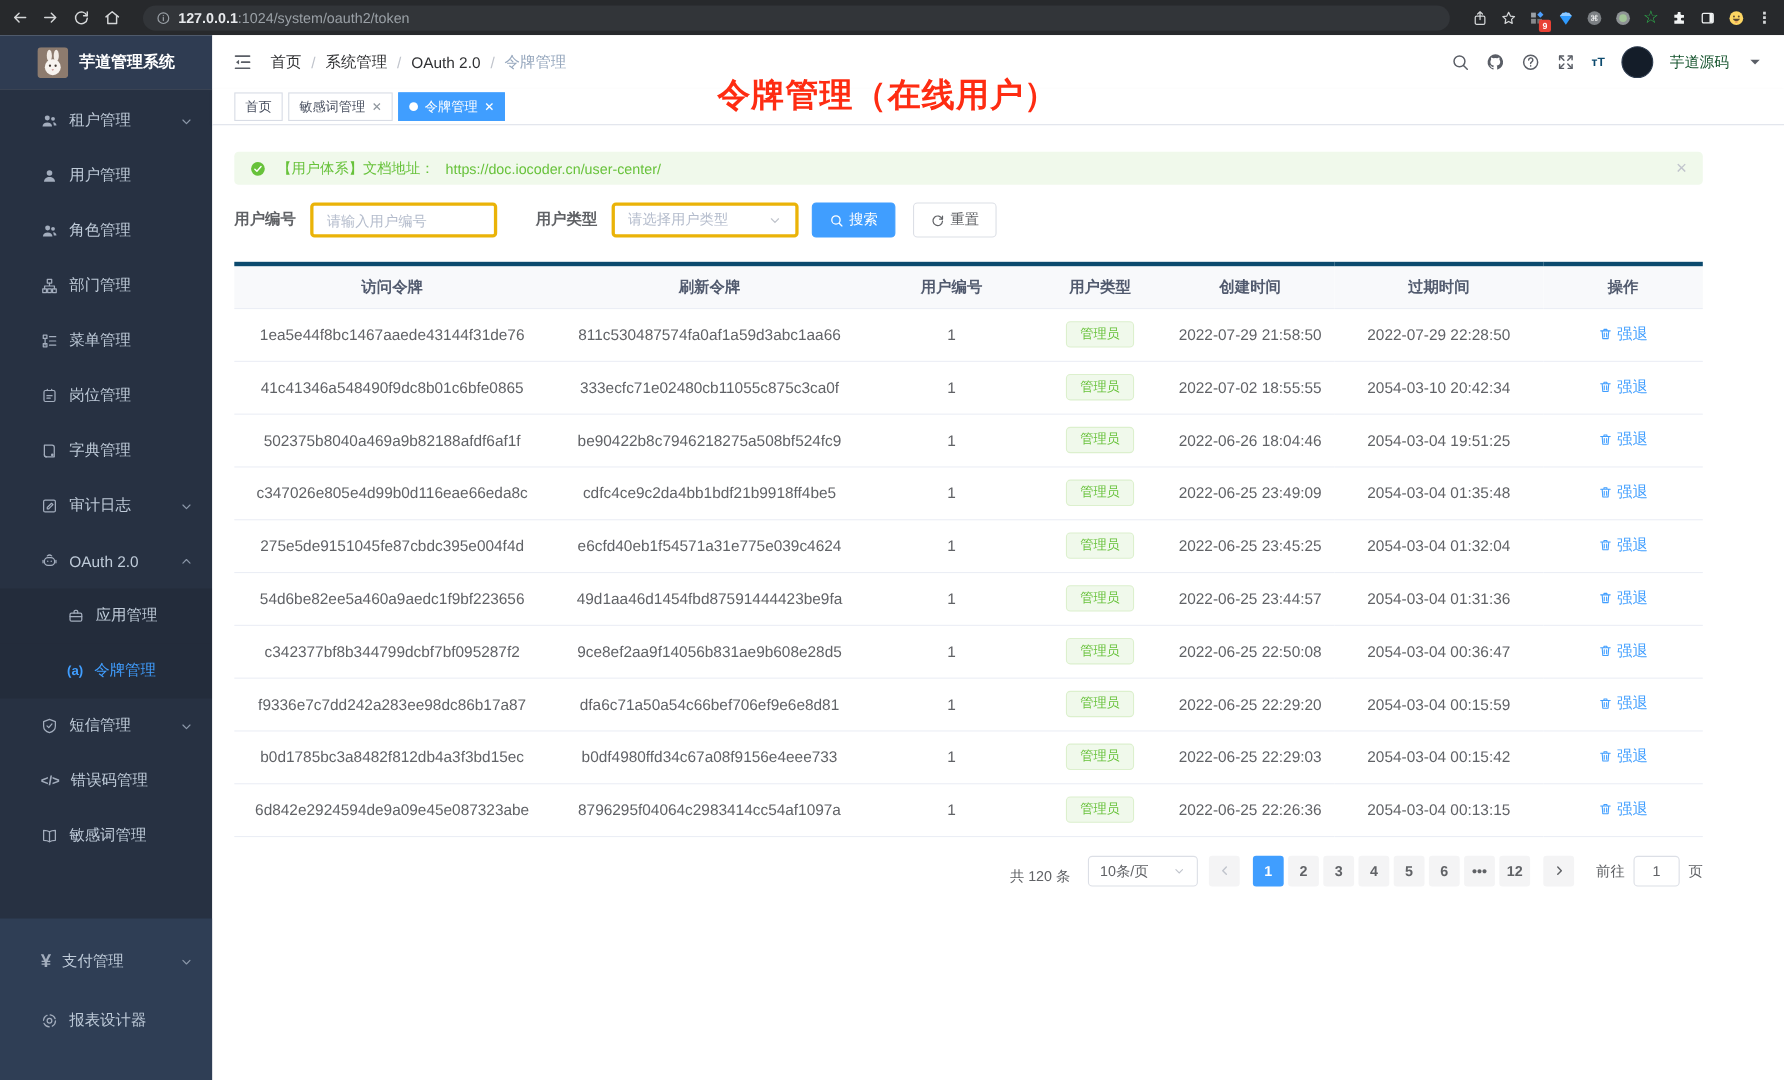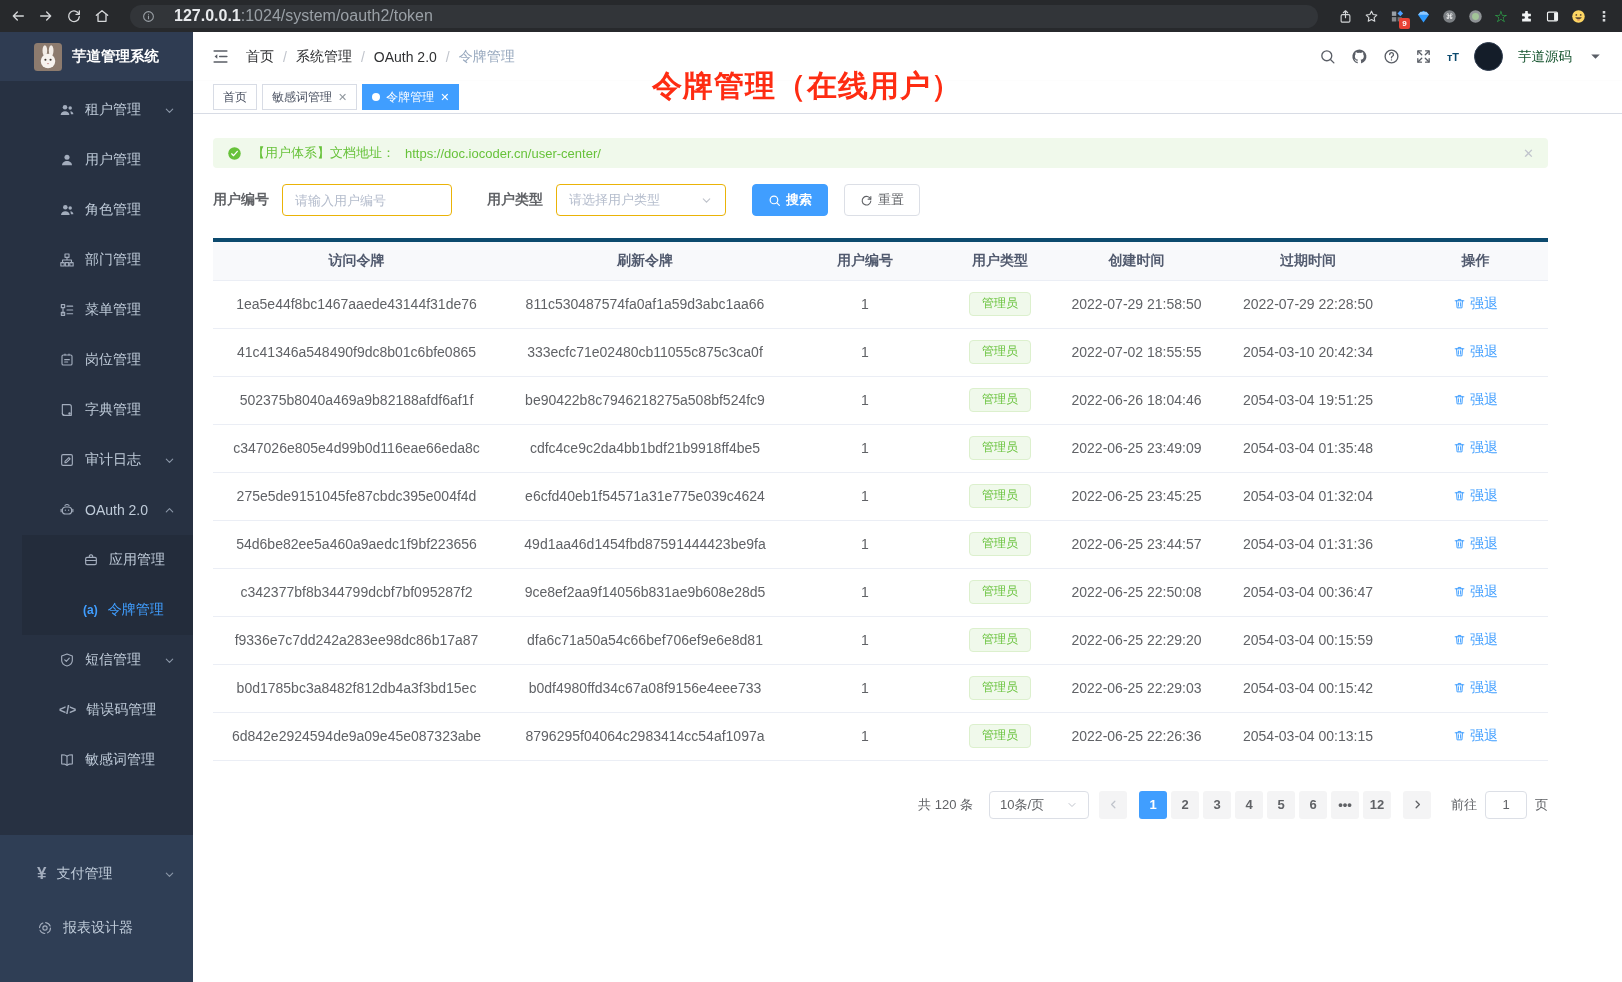--- a/index.html
+++ b/index.html
@@ -8,37 +8,37 @@
   .ico svg { width:1em; height:1em; display:block; }
   .ico { display:inline-flex; align-items:center; justify-content:center; }
 
   
   .chrome { position:absolute; left:0; top:0; width:1622px; height:32px; background:#27292c;
     display:flex; align-items:center; padding:0 10px; gap:12px; }
   .chrome .nav { color:#d4d6d8; font-size:16px; }
   .chrome .pill { flex:1; height:23px; background:#323539; border-radius:12px; display:flex;
     align-items:center; gap:7px; padding:0 12px; margin:0 8px; }
   .pill .ico { color:#9aa0a6; font-size:13px; }
-  .url { font-size:16px; color:#9aa0a6;margin-left:12px; }
+  .url { font-size:13px; color:#9aa0a6; }
   .url b { color:#e8eaed; font-weight:bold; }
   .cluster { display:flex; align-items:center; gap:11px; }
   .cluster .ico { font-size:15px; color:#d4d6d8; }
   .ext-wrap { position:relative; }
   .ext-badge { position:absolute; right:-5px; bottom:-5px; background:#e94235; color:#fff;
     font-size:8px; line-height:11px; padding:0 3px; border-radius:2px; font-weight:bold; }
   .star-green { color:#2fbf4f; font-size:16px; font-weight:bold; }
   .vdots { color:#d4d6d8; font-size:14px; letter-spacing:1px; font-weight:bold; }
 
   
   .app { position:absolute; left:0; top:32px; right:0; bottom:0; }
   .logo { position:absolute; left:0; top:0; width:193px; height:49px; background:#2f3c52;
     display:flex; align-items:center; gap:10px; padding-left:34px; }
   .logo .ico { font-size:28px; }
   .logo-title { color:#fff; font-size:14.5px; font-weight:bold;font-family:Liberation Mono, monospace; }
-  .sidebar { position:absolute; left:0; top:49px; width:193px; bottom:0; background:#273142;padding-left:22px; }
+  .sidebar { position:absolute; left:0; top:49px; width:193px; bottom:0; background:#273142; }
   .side-main { padding-top:4px; }
   .side-item { height:50px; display:flex; align-items:center; gap:10px; padding-left:37px;
     color:#bfcbd9; font-size:14px; cursor:pointer; position:relative; }
   .side-item .ico { font-size:16px; color:#a3adbd; }
   .side-item.child { padding-left:61px; background:rgba(0,0,0,.10); }
   .side-item.active, .side-item.active .ico { color:#409eff; }
   .side-item .chev { position:absolute; right:18px; font-size:11px; color:#8b97a8; }
   .chev svg { width:11px; height:11px; }
   .chev.up { transform:rotate(180deg); }
   .side-light { background:#2f3e55; position:absolute; left:0; right:0; bottom:0; top:754px; padding-top:12px; }
@@ -77,44 +77,44 @@
   .main { position:absolute; left:193px; top:82px; right:0; bottom:0; background:#fff;
     padding:24px 74px 0 20px; }
   .alert { width:1335px; height:30px; background:#f0f9eb; border-radius:4px; display:flex;
     align-items:center; gap:10px; padding:0 14px; }
   .alert .ico { font-size:15px; }
   .alert-text, .alert-link { font-size:13px; color:#67c23a; text-decoration:none; }
   .alert-close { margin-left:auto; color:#c0c4cc; font-size:13px; cursor:pointer; }
 
   .filters { margin-top:16px; display:flex; align-items:center; }
   .f-label { font-size:14px; font-weight:bold; color:#606266; margin-right:13px; }
-  .f-input, .f-select { width:170px; height:32px; border:1px solid #eab308; border-radius:4px;
+  .f-input, .f-select { width:170px; height:32px; border:3px solid #eab308; border-radius:4px;
     padding:0 12px; font-size:13px; color:#606266; background:#fff;
     font-family:"Liberation Sans",sans-serif; }
   .f-input::placeholder { color:#b4bccc; }
   .f-select { display:flex; align-items:center; justify-content:space-between; margin-right:12px; cursor:pointer; }
   .f-select .ph { color:#b4bccc; }
   .f-select .ico { color:#c0c4cc; font-size:13px; }
   .gap1 { width:35px; }
   .btn { height:32px; border-radius:4px; font-size:13px; display:inline-flex; align-items:center;
     gap:5px; padding:0 15px; cursor:pointer; border:1px solid #dcdfe6; background:#fff; color:#606266; }
   .btn .ico { font-size:13px; }
-  .btn-primary { background:#409eff; border-color:#409eff; color:#fff; margin-left:14px; margin-right:16px;font-weight:bold; }
+  .btn-primary { background:#409eff; border-color:#409eff; color:#fff; margin-left:0; margin-right:16px; }
 
   table { border-collapse:collapse; table-layout:fixed; width:1335px; margin-top:22px; }
   thead th { height:40px; background:#f8f9fb; color:#515a6e; font-size:14px; font-weight:600;
     text-align:center; border-bottom:1px solid #ebeef5; border-top:4px solid #0c4a6e; }
   tbody td { height:48px; text-align:center; font-size:14px; color:#606266;
     border-bottom:1px solid #ebeef5; white-space:nowrap; overflow:hidden; }
   .badge { display:inline-block; background:#f0f9eb; border:1px solid #dcf0cd; color:#67c23a;
     font-size:12px; padding:3px 12px; border-radius:4px; line-height:1.3; }
   .act { color:#409eff; font-size:14px; display:inline-flex; align-items:center; gap:4px; cursor:pointer; }
   .act .ico { font-size:13px; }
 
-  .pagination { width:1335px; margin-top:30px; display:flex; align-items:center;
+  .pagination { width:1335px; margin-top:17px; display:flex; align-items:flex-end;
     justify-content:flex-end; gap:8px; font-size:13px; color:#606266; }
   .pg-total { margin-right:8px; }
   .pg-size { width:100px; height:28px; border:1px solid #dcdfe6; border-radius:4px; display:flex;
     align-items:center; justify-content:space-between; padding:0 10px; color:#606266; cursor:pointer; }
   .pg-size .ico { color:#c0c4cc; font-size:12px; }
   .pg-btn { min-width:28px; height:28px; padding:0 4px; background:#f4f4f5; border-radius:3px;
     display:inline-flex; align-items:center; justify-content:center; font-size:13px; font-weight:600;
     color:#606266; cursor:pointer; margin:0 2px; }
   .pg-btn.active { background:#409eff; color:#fff; }
   .pg-btn.disabled { color:#c0c4cc; cursor:default; }

